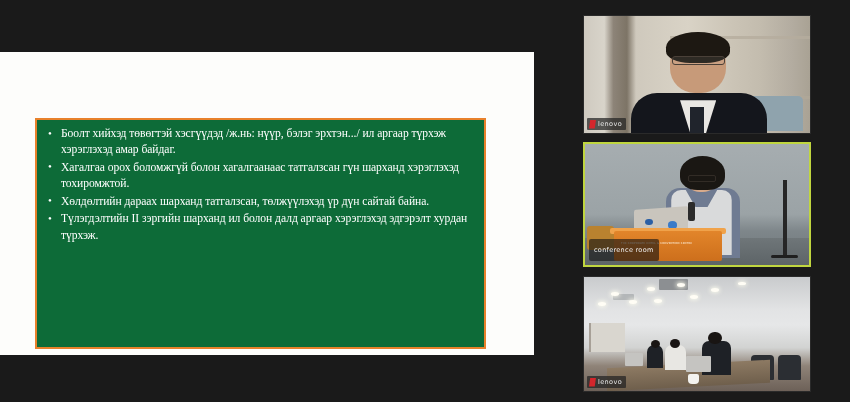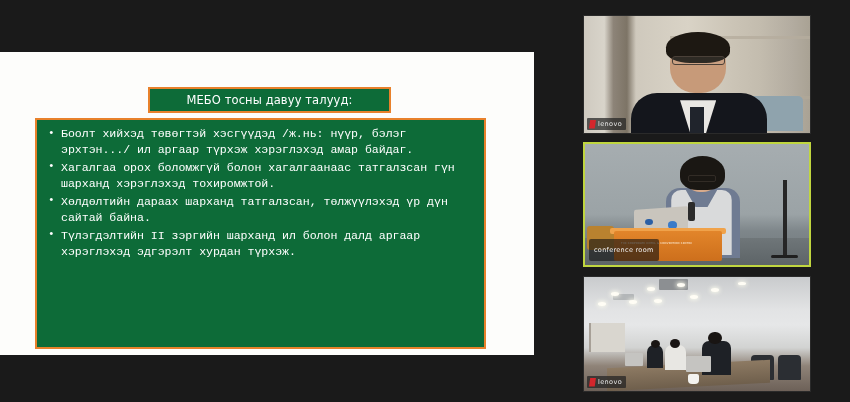--- a/index.html
+++ b/index.html
@@ -79,21 +79,21 @@
     padding: 0;
   }
 
   li.bullet-item {
     position: relative;
     color: #ffffff;
     font-size: 11.6px;
     line-height: 1.42;
     padding-left: 20px;
     margin-bottom: 1px;
-    font-family: Liberation Mono, monospace;
+    font-family: Liberation Serif, serif;
     font-weight: 400;
     letter-spacing: -0.05px;
   }
 
   li.bullet-item::before {
     content: "\2022";
     position: absolute;
     left: 7px;
     top: -0.5px;
     color: #ffffff;
@@ -360,23 +360,20 @@
   }
 </style>
 </head>
 <body>
 
 <div class="app-window">
 
   <div class="share-stage">
     <div class="slide">
 
-      <div class="slide-title-box">
-        <span class="slide-title-text">МЕБО тосны давуу талууд:</span>
-      </div>
 
       <div class="slide-body-box">
         <ul class="bullet-list">
           <li class="bullet-item">Боолт хийхэд төвөгтэй хэсгүүдэд /ж.нь: нүүр, бэлэг эрхтэн.../ ил аргаар түрхэж хэрэглэхэд амар байдаг.</li>
           <li class="bullet-item">Хагалгаа орох боломжгүй болон хагалгаанаас татгалзсан гүн шарханд хэрэглэхэд тохиромжтой.</li>
           <li class="bullet-item">Хөлдөлтийн дараах шарханд татгалзсан, төлжүүлэхэд үр дүн сайтай байна.</li>
           <li class="bullet-item">Түлэгдэлтийн II зэргийн шарханд ил болон далд аргаар хэрэглэхэд эдгэрэлт хурдан түрхэж.</li>
         </ul>
       </div>
 

